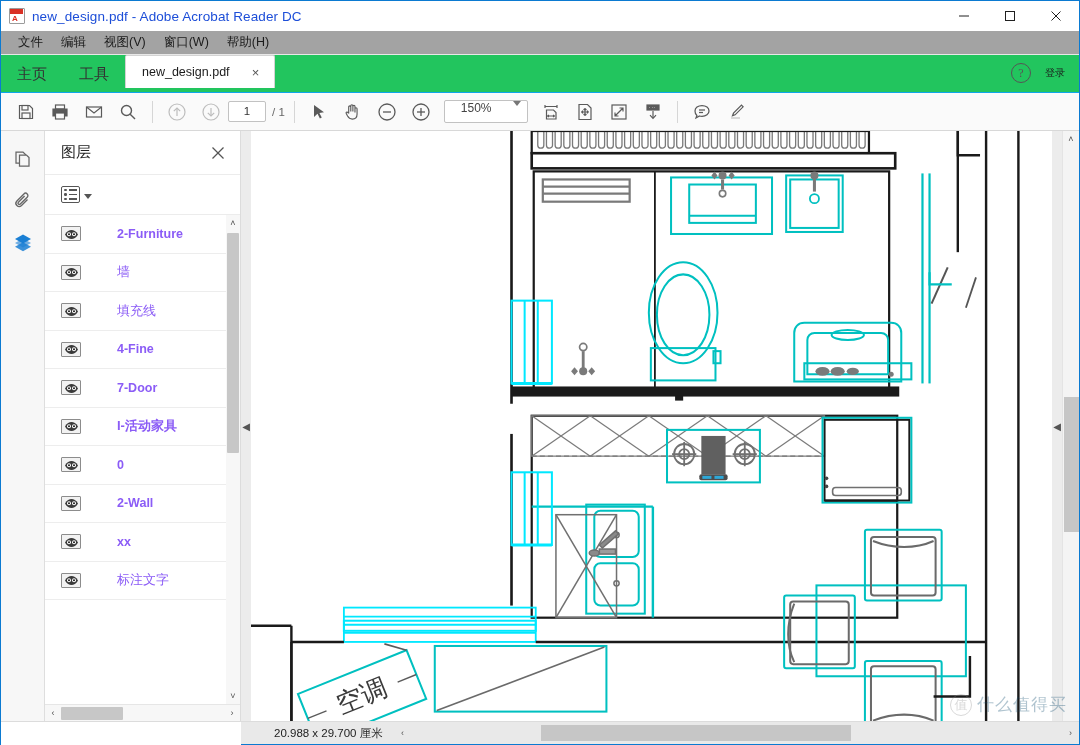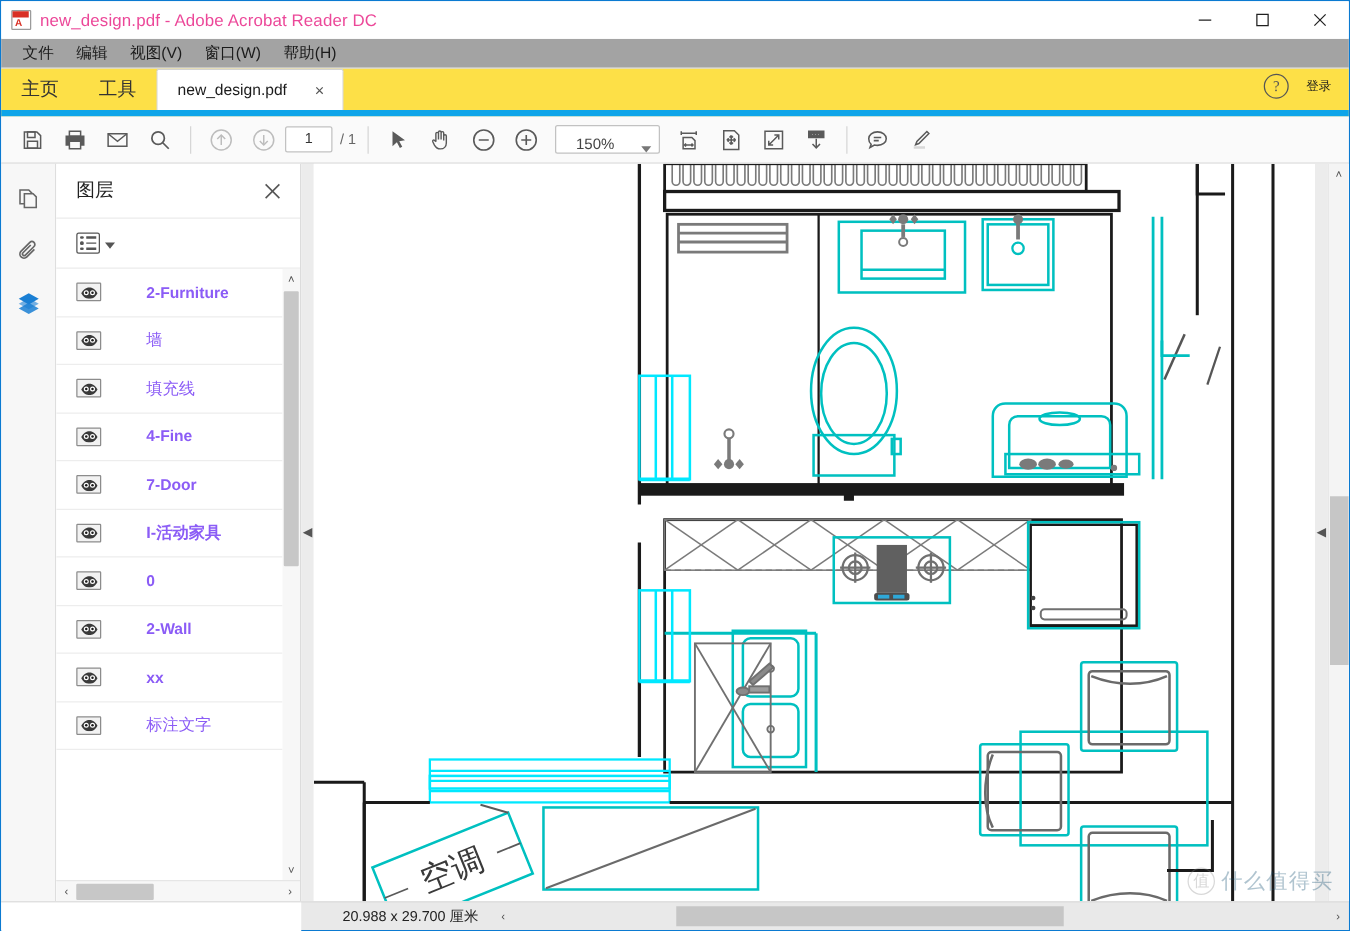--- a/index.html
+++ b/index.html
@@ -29,43 +29,43 @@
   }
   .tb-icon .red {
     position: absolute; left: 1px; top: 1px; width: 13px; height: 5px;
     background: #d93025;
   }
   .tb-icon .a {
     position: absolute; left: 3px; top: 7px; font-size: 8px;
     color: #d93025; font-weight: bold; line-height: 8px;
   }
   .tb-title {
-    font-size: 13.5px; color: #ec4899; letter-spacing: .1px;
+    font-size: 13.5px; color: #1d4ed8; letter-spacing: .1px;
     white-space: nowrap;
   }
   .winbtns { position: absolute; right: 0; top: 0; display: flex; height: 30px; }
   .winbtn {
     width: 46px; height: 30px; display: flex; align-items: center;
     justify-content: center; color: #202020;
   }
 
   
   .menubar {
     height: 24px; flex: 0 0 24px; display: flex; align-items: center;
     background: #a3a3a3; padding-left: 8px; border-bottom: 1px solid #e8e8e8;
   }
   .menuitem {
     font-size: 12.5px; color: #1b1b1b; padding: 2px 9px; white-space: nowrap;
   }
 
   
   .tabstrip {
-    height: 38px; flex: 0 0 38px; background: #fde047;
-    display: flex; align-items: center; position: relative;
-    border-bottom: 5px solid #0ea5e9;
+    height: 38px; flex: 0 0 38px; background: #22c55e;
+    display: flex; align-items: flex-start; position: relative;
+    border-bottom: 1px solid #0ea5e9;
   }
   .navbtn {
     font-size: 15px; color: #333; height: 38px; display: flex;
     align-items: center; padding: 0 16px; white-space: nowrap;
   }
   .doctab {
     height: 33px; background: #fff; border: 1px solid #d3d3d3;
     border-bottom: none; 
     display: flex; align-items: center; padding: 0 10px 0 16px;
     border-radius: 2px 2px 0 0; min-width: 150px;
@@ -99,21 +99,21 @@
   .tool.disabled { color: #bdbdbd; }
   .tsep { width: 1px; height: 22px; background: #d6d6d6; margin: 0 7px; }
   .pagebox {
     width: 38px; height: 21px; border: 1px solid #c2c2c2; background: #fff;
     font-size: 11.5px; color: #333; text-align: center; line-height: 19px;
     border-radius: 2px;
   }
   .pagetotal { font-size: 11.5px; color: #666; margin-left: 6px; margin-right: 2px; }
   .zoombox {
     width: 84px; height: 23px; border: 1px solid #c2c2c2; background: #fff;
-    border-radius: 2px; display: flex; align-items: flex-end;
+    border-radius: 2px; display: flex; align-items: flex-start;
     justify-content: space-between; padding: 0 6px; margin: 0 6px;
   }
   .zoombox .val { font-size: 12px; color: #444; padding-left: 10px; }
   .caret { width: 0; height: 0; border-left: 4px solid transparent;
     border-right: 4px solid transparent; border-top: 5px solid #777; }
 
   
   .body { flex: 1 1 auto; display: flex; min-height: 0; position: relative; }
 
   .railbar {

